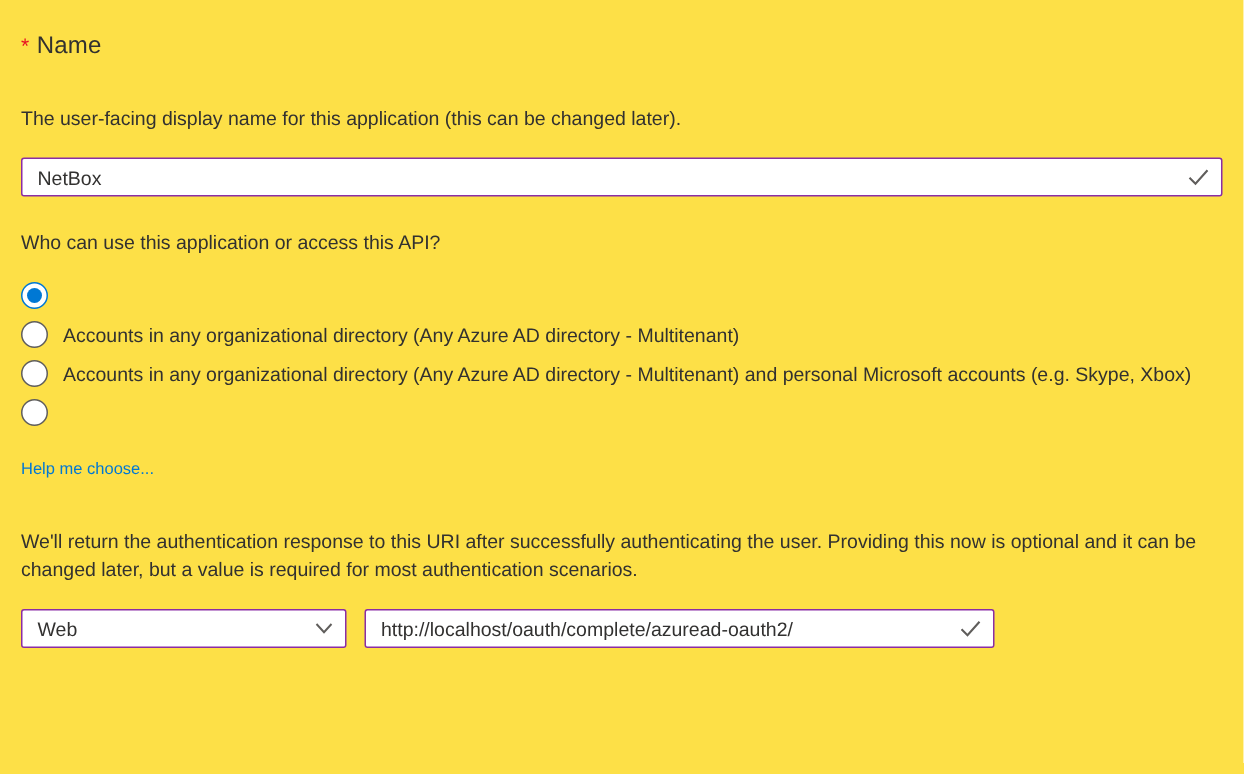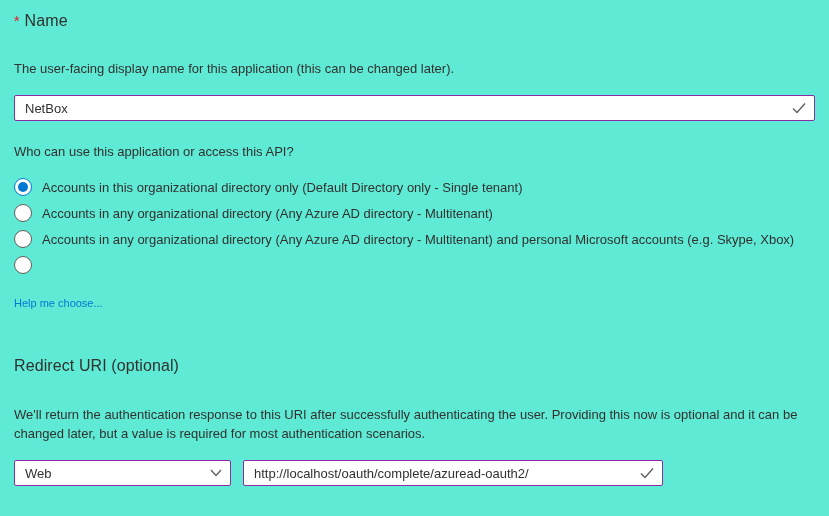--- a/index.html
+++ b/index.html
@@ -5,22 +5,22 @@
   * { margin: 0; padding: 0; box-sizing: border-box; }
   html, body { background: #ffffff; }
   body {
     font-family: "Liberation Sans", sans-serif;
     color: #323130;
     -webkit-font-smoothing: antialiased;
   }
   .page {
     width: 829px;
     height: 516px;
-    background: #5eead4;
-    padding: 12px 14px 0 14px;
+    background: #fde047;
+    padding: 22px 14px 0 14px;
     overflow: hidden;
     position: relative;
   }
   .section-title {
     font-size: 16px;
     font-weight: 400;
     color: #323130;
     letter-spacing: 0.1px;
   }
   .required-marker {
@@ -165,21 +165,20 @@
   </div>
 
   <div>
     <div class="desc question">Who can use this application or access this API?</div>
 
     <div class="radio-group">
       <div class="radio-row selected">
         <span class="radio-outer">
             <span class="radio-inner"></span>
           </span>
-        <span class="radio-label">Accounts in this organizational directory only (Default Directory only - Single tenant)</span>
       </div>
       <div class="radio-row">
         <span class="radio-outer">
             <span class="radio-inner"></span>
           </span>
         <span class="radio-label">Accounts in any organizational directory (Any Azure AD directory - Multitenant)</span>
       </div>
       <div class="radio-row">
         <span class="radio-outer">
             <span class="radio-inner"></span>
@@ -190,21 +189,20 @@
         <span class="radio-outer">
             <span class="radio-inner"></span>
           </span>
       </div>
     </div>
 
     <a class="help-link">Help me choose...</a>
   </div>
 
   <div>
-    <div class="section-title redirect-title">Redirect URI (optional)</div>
     <div class="desc redirect-desc">We'll return the authentication response to this URI after successfully authenticating the user. Providing this now is optional and it can be changed later, but a value is required for most authentication scenarios.</div>
 
     <div class="uri-row">
       <div class="select-wrap">
         <div class="select-box">
           <span>Web</span>
         </div>
         <svg class="chevron" viewBox="0 0 12 8">
           <path d="M1 1 L6 6.5 L11 1" fill="none" stroke="#605e5c" stroke-width="1.3"></path>
         </svg>

